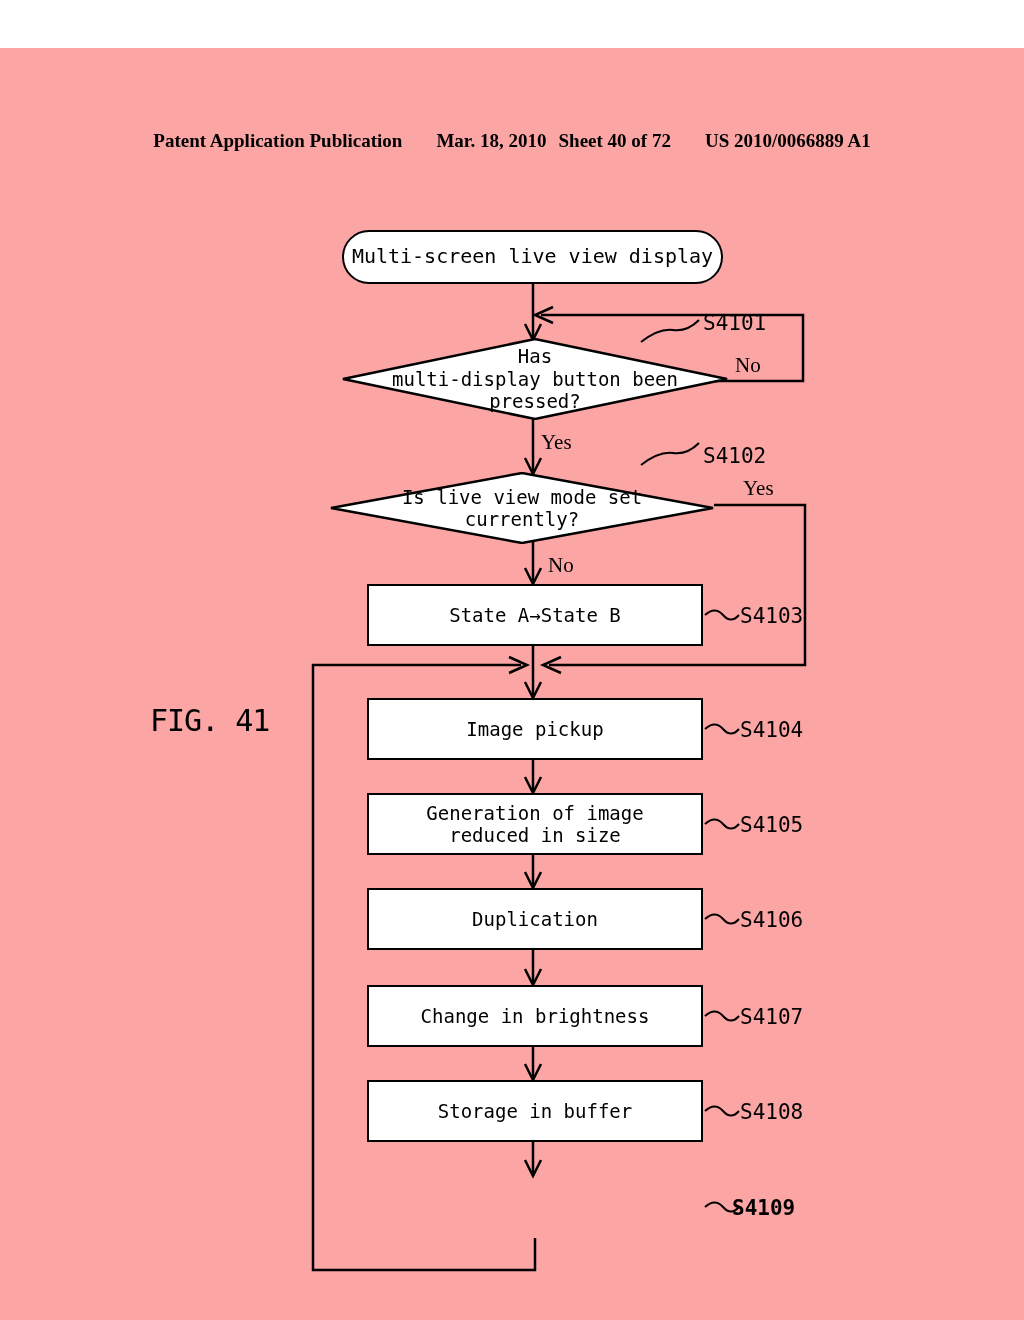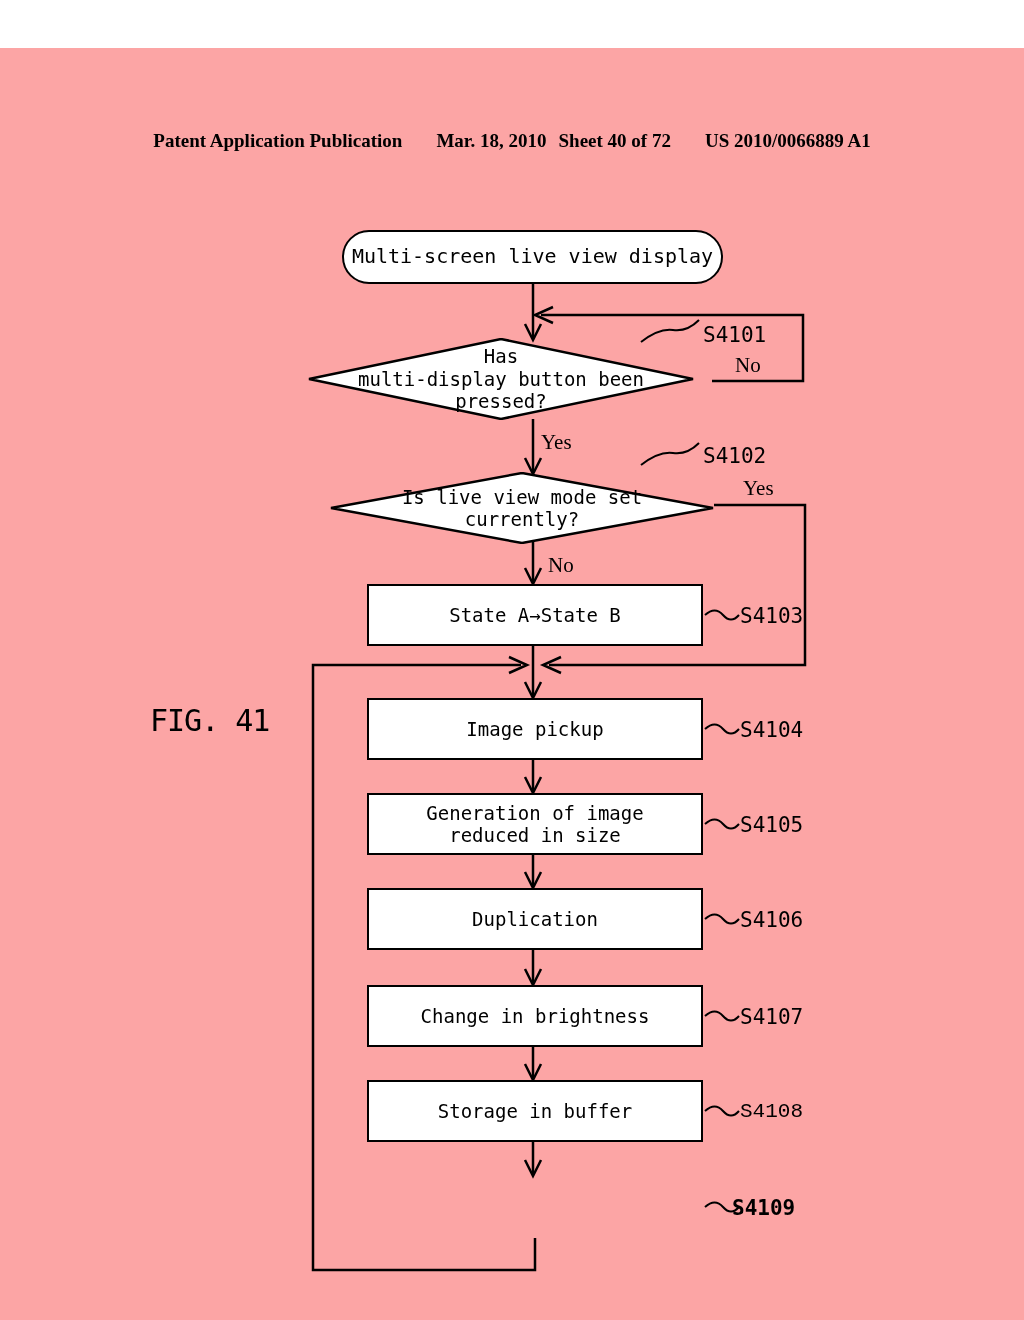--- a/index.html
+++ b/index.html
@@ -178,29 +178,29 @@
     <path class="thin" d="M 705,681 q 10,-9 18,0 q 8,9 16,0"></path>
     <path class="thin" d="M 705,776 q 10,-9 18,0 q 8,9 16,0"></path>
     <path class="thin" d="M 705,871 q 10,-9 18,0 q 8,9 16,0"></path>
     <path class="thin" d="M 705,968 q 10,-9 18,0 q 8,9 16,0"></path>
     <path class="thin" d="M 705,1063 q 10,-9 18,0 q 8,9 16,0"></path>
     <path class="thin" d="M 705,1159 q 10,-9 18,0 q 8,9 16,0"></path>
   </svg>
 
   <div class="node terminator" style="left:342px; top:182px; width:381px; height:54px;">Multi-screen live view display</div>
 
-  <div class="diamond-wrap" style="left:308px; top:290px; width:386px; height:82px;">
+  <div class="diamond-wrap" style="left:342px; top:290px; width:386px; height:82px;">
     <svg width="386" height="82" viewBox="0 0 386 82">
       <polygon points="193,1 385,41 193,81 1,41" fill="#fff" stroke="#000" stroke-width="2.5"></polygon>
     </svg>
     <div class="diamond-text">Has
 multi-display button been
 pressed?</div>
   </div>
-  <div class="step-id" style="left:703px; top:275px;">S4101</div>
+  <div class="step-id" style="left:703px; top:263px;">S4101</div>
   <div class="branch-label" style="left:735px; top:305px;">No</div>
   <div class="branch-label" style="left:541px; top:382px;">Yes</div>
 
   <div class="diamond-wrap" style="left:330px; top:424px; width:384px; height:72px;">
     <svg width="384" height="72" viewBox="0 0 384 72">
       <polygon points="192,1 383,36 192,71 1,36" fill="#fff" stroke="#000" stroke-width="2.5"></polygon>
     </svg>
     <div class="diamond-text">Is live view mode set
 currently?</div>
   </div>
@@ -218,17 +218,17 @@
 reduced in size</div>
   <div class="step-id" style="left:740px; top:765px;">S4105</div>
 
   <div class="node" style="left:367px; top:840px; width:336px; height:62px;">Duplication</div>
   <div class="step-id" style="left:740px; top:860px;">S4106</div>
 
   <div class="node" style="left:367px; top:937px; width:336px; height:62px;">Change in brightness</div>
   <div class="step-id" style="left:740px; top:957px;">S4107</div>
 
   <div class="node" style="left:367px; top:1032px; width:336px; height:62px;">Storage in buffer</div>
-  <div class="step-id" style="left:740px; top:1052px;font-family:Liberation Mono, monospace;">S4108</div>
+  <div class="step-id" style="left:740px; top:1052px;">S4108</div>
 
   <div class="step-id" style="left:732px; top:1148px;font-weight:bold;">S4109</div>
 
 </div>
 
 </body></html>

